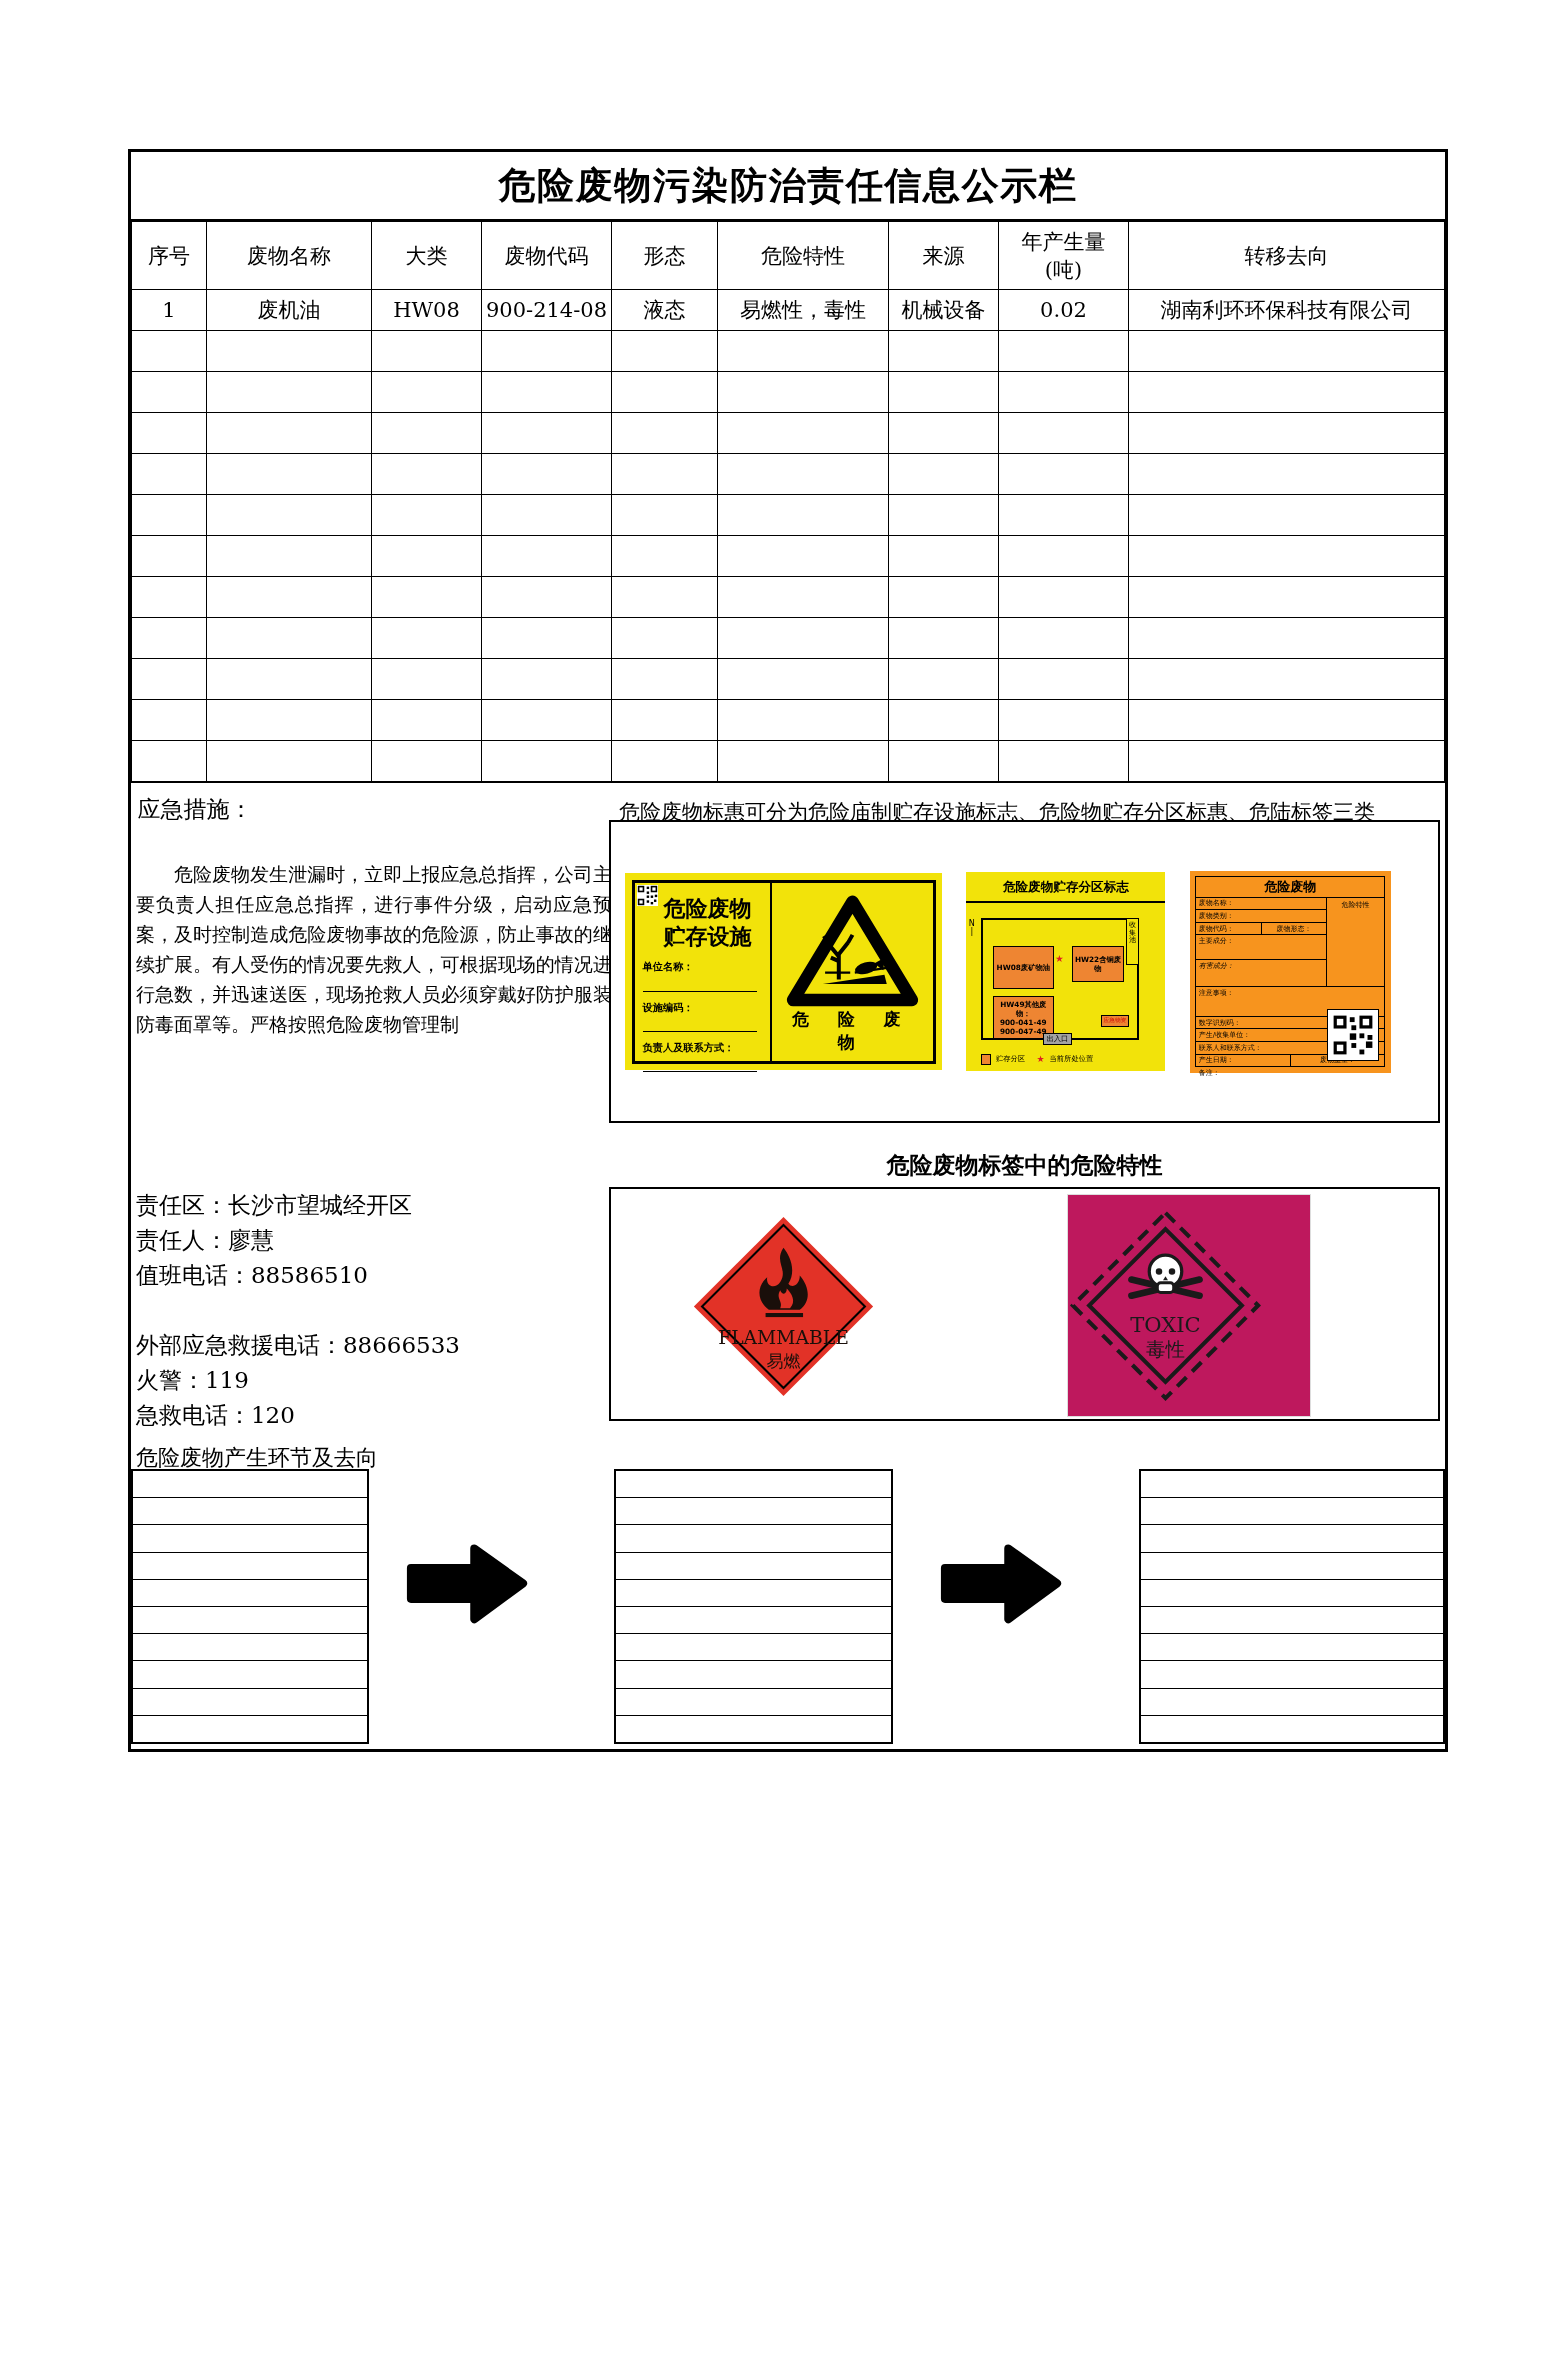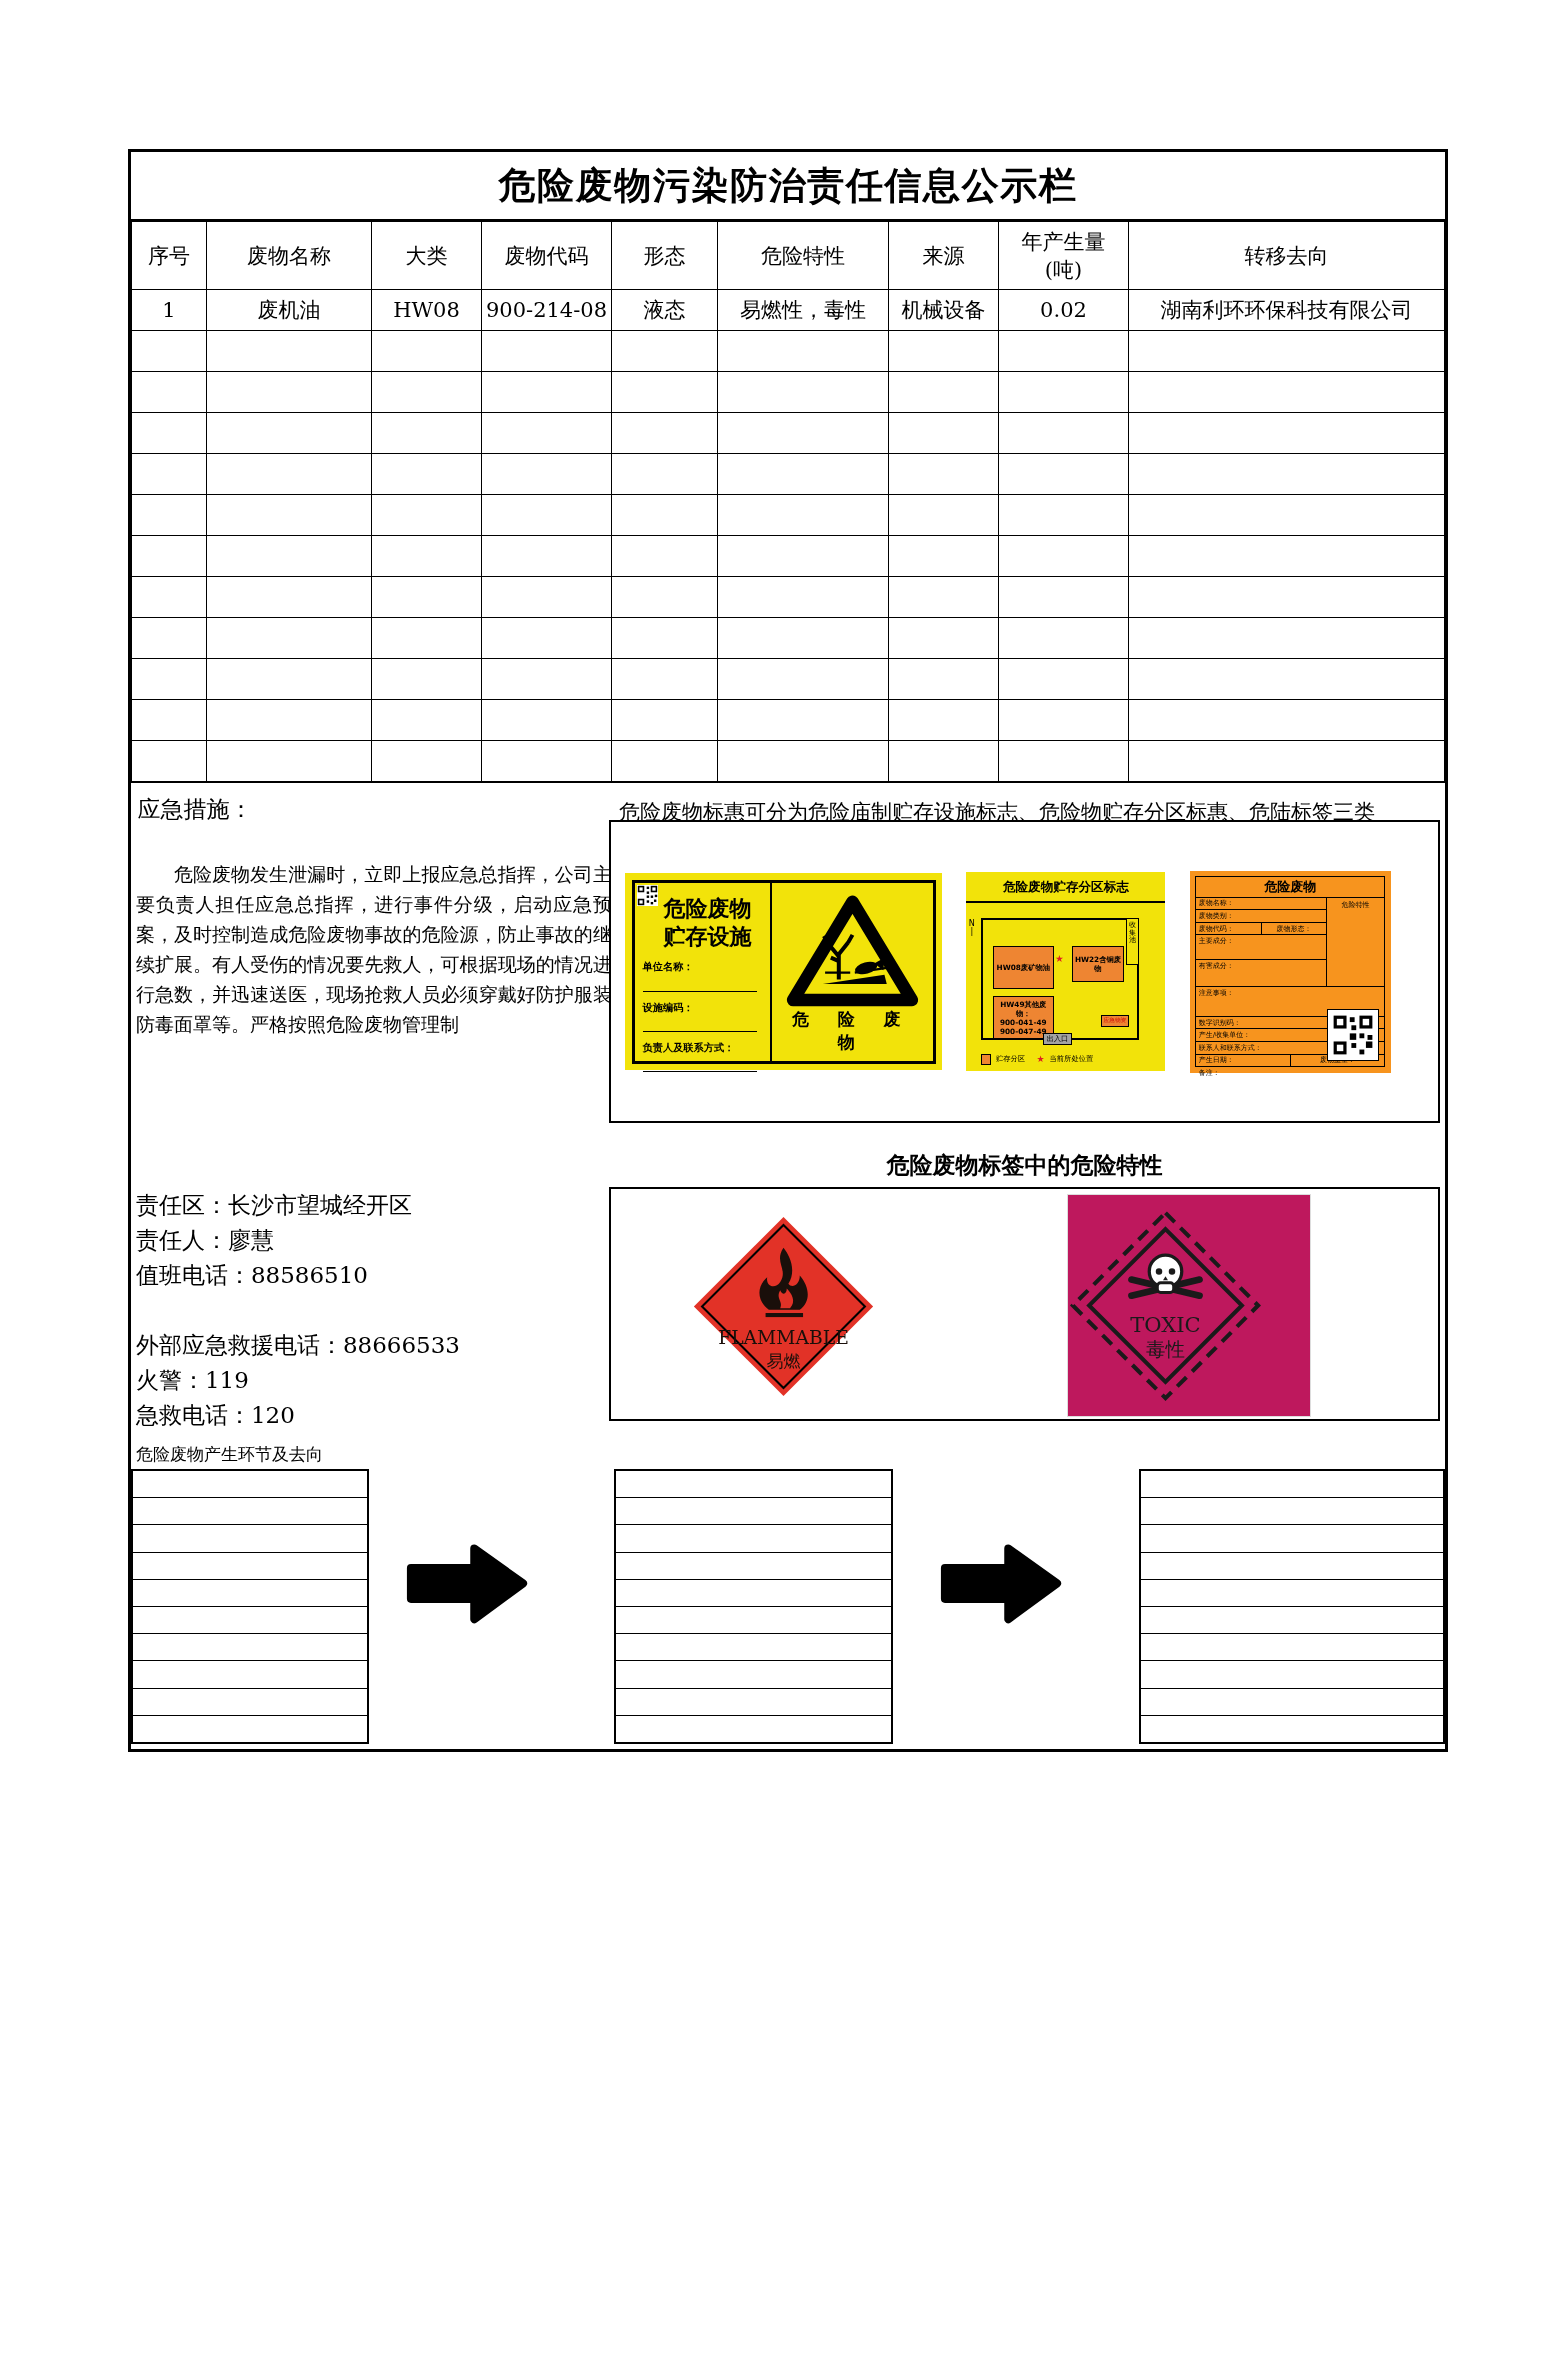--- a/index.html
+++ b/index.html
@@ -77,21 +77,21 @@
   
   .char-heading{position:absolute;left:478px;top:367px;width:831px;text-align:center;font-size:23px;font-weight:bold;}
   .charbox{position:absolute;left:478px;top:404px;width:831px;height:234px;border:2.4px solid #000;
            box-sizing:border-box;background:#fff;}
   .flam{position:absolute;left:78px;top:23px;}
   .toxcard{position:absolute;left:456px;top:4.9px;width:242px;height:221px;border:0.8px solid #ddd;
            display:flex;align-items:center;justify-content:flex-start;background:#be185d;}
   
   .contact{position:absolute;left:4.9px;top:405px;font-size:23px;line-height:35px;}
   .contact div{min-height:35px;}
-  .flow-heading{position:absolute;left:4.9px;top:660px;font-size:17px;}
+  .flow-heading{position:absolute;left:4.9px;top:660px;font-size:22px;}
   
   .sec-flow{position:relative;height:275px;}
   .ftable{position:absolute;top:0;height:275px;border:2.4px solid #000;box-sizing:border-box;
           display:flex;flex-direction:column;}
   .ft-left{left:0;width:238px;}
   .ft-mid{left:483px;width:279px;}
   .ft-right{right:0;width:306px;}
   .frow{flex:1;border-bottom:1.6px solid #000;}
   .frow:last-child{border-bottom:none;}
   .arrow{position:absolute;top:73px;width:122px;height:82px;}
@@ -357,21 +357,21 @@
             <div class="s3-title">危险废物</div>
             <div class="s3-top">
               <div class="s3-top-left">
                 <div class="s3-row">废物名称：</div>
                 <div class="s3-row">废物类别：</div>
                 <div class="s3-row s3-split" style="padding:0;">
                   <span class="c1">废物代码：</span>
                   <span class="c2">废物形态：</span>
                 </div>
                 <div class="s3-row" style="height:24.4px;">主要成分：</div>
-                <div class="s3-row" style="height:26px;border-bottom:none;">有害成分：</div>
+                <div class="s3-row" style="height:26px;border-bottom:none;font-style:italic;">有害成分：</div>
               </div>
               <div class="s3-top-right">危险特性</div>
             </div>
             <div class="s3-row" style="border-top:1.2px solid #000;height:31px;">注意事项：</div>
             <div class="s3-row">数字识别码：</div>
             <div class="s3-row">产生/收集单位：</div>
             <div class="s3-row">联系人和联系方式：</div>
             <div class="s3-row s3-split" style="padding:0;">
               <span class="c1">产生日期：</span>
               <span class="c2">废物重量：</span>

